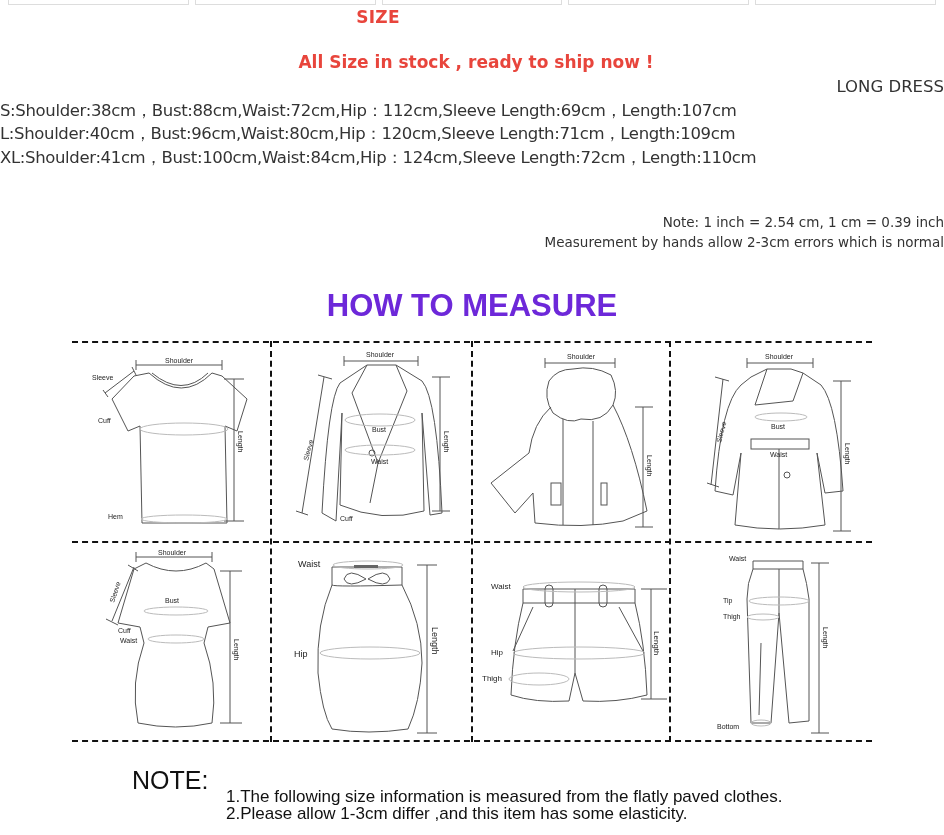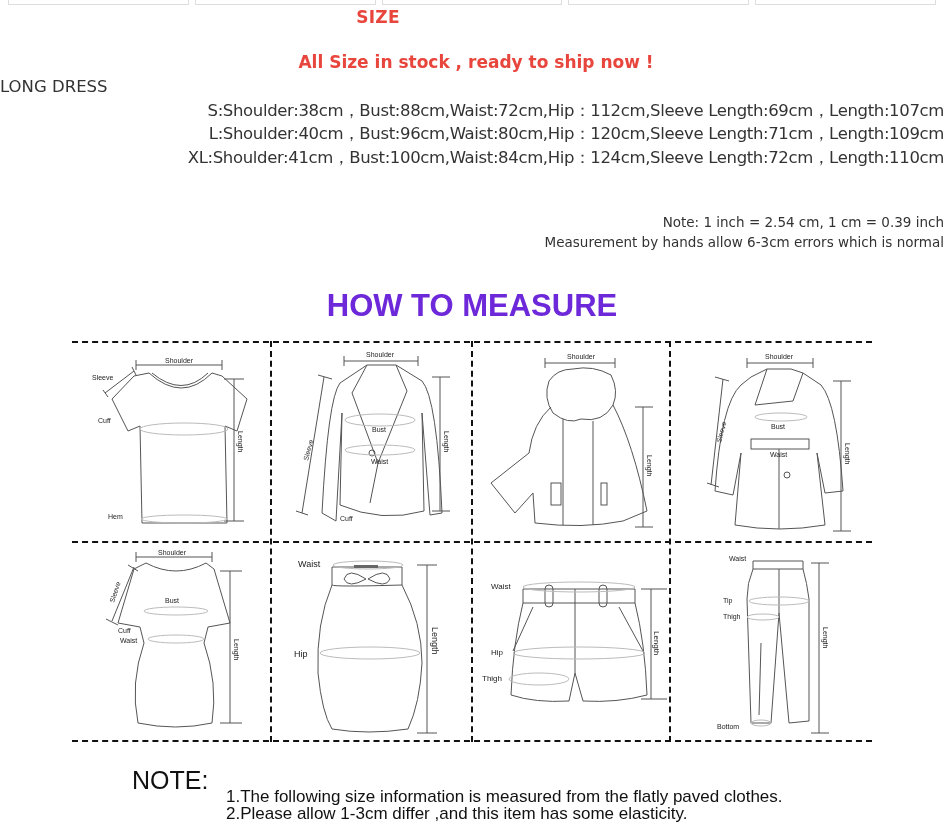--- a/index.html
+++ b/index.html
@@ -4,23 +4,23 @@
 <style>
   * { box-sizing: border-box; margin: 0; padding: 0; }
   html, body { width: 944px; height: 835px; background: #ffffff; overflow: hidden; }
   body { position: relative; font-family: "DejaVu Sans", sans-serif; color: #333333; }
 
   .thumb-strip { position: absolute; top: 0; left: 8px; width: 928px; height: 5px; display: flex; gap: 6px; }
   .thumb-strip .thumb { flex: 1; border: 1px solid #dddddd; border-top: none; height: 5px; }
 
   .size-title { position: absolute; top: 7px; left: 0; width: 756px; text-align: center; font-weight: bold; font-size: 17px; color: #e8453c; letter-spacing: 0.3px; }
   .stock-line { position: absolute; top: 52px; left: 0; width: 944px; text-align: center; font-weight: bold; font-size: 17px; color: #e8453c; padding-left: 8px; }
-  .product-name { position: absolute; top: 77px; left: 0; width: 944px; text-align: left; font-size: 16.5px; color: #333333; }
+  .product-name { position: absolute; top: 77px; left: 0; width: 944px; text-align: right; font-size: 16.5px; color: #333333; padding-left: 48px; }
   .size-rows { position: absolute; top: 99px; left: 0; width: 944px; }
-  .size-rows .row { text-align: right; font-size: 16.5px; line-height: 23.3px; color: #333333; white-space: nowrap; letter-spacing: -0.35px; }
+  .size-rows .row { text-align: left; font-size: 16.5px; line-height: 23.3px; color: #333333; white-space: nowrap; letter-spacing: -0.35px; }
 
   .conv-note { position: absolute; top: 212px; left: 0; width: 944px; text-align: right; font-size: 13.5px; color: #333333; line-height: 20px; }
 
   .htm-title { position: absolute; top: 288px; left: 0; width: 944px; text-align: center; font-family: "Liberation Sans", sans-serif; font-weight: bold; font-size: 31px; color: #6d28d9; }
 
   .grid { position: absolute; top: 341px; left: 72px; width: 800px; height: 401px; }
   .hline { position: absolute; left: 0; width: 800px; height: 0; border-top: 2px dashed #111; }
   .vline { position: absolute; top: 0; height: 401px; width: 0; border-left: 2px dashed #111; }
   .cell { position: absolute; overflow: hidden; }
   .cell svg { width: 100%; height: 100%; display: block; }
@@ -48,21 +48,21 @@
 <div class="product-name">LONG DRESS</div>
 
 <div class="size-rows">
   <div class="row">S:Shoulder:38cm，Bust:88cm,Waist:72cm,Hip：112cm,Sleeve Length:69cm，Length:107cm</div>
   <div class="row">L:Shoulder:40cm，Bust:96cm,Waist:80cm,Hip：120cm,Sleeve Length:71cm，Length:109cm</div>
   <div class="row">XL:Shoulder:41cm，Bust:100cm,Waist:84cm,Hip：124cm,Sleeve Length:72cm，Length:110cm</div>
 </div>
 
 <div class="conv-note">
   <div>Note: 1 inch = 2.54 cm, 1 cm = 0.39 inch</div>
-  <div>Measurement by hands allow 6-3cm errors which is normal</div>
+  <div>Measurement by hands allow 2-3cm errors which is normal</div>
 </div>
 
 <div class="htm-title">HOW TO MEASURE</div>
 
 <div class="grid">
   <div class="hline" style="top:0;"></div>
   <div class="hline" style="top:200px;"></div>
   <div class="hline" style="top:399px;"></div>
   <div class="vline" style="left:198px;"></div>
   <div class="vline" style="left:399px;"></div>

